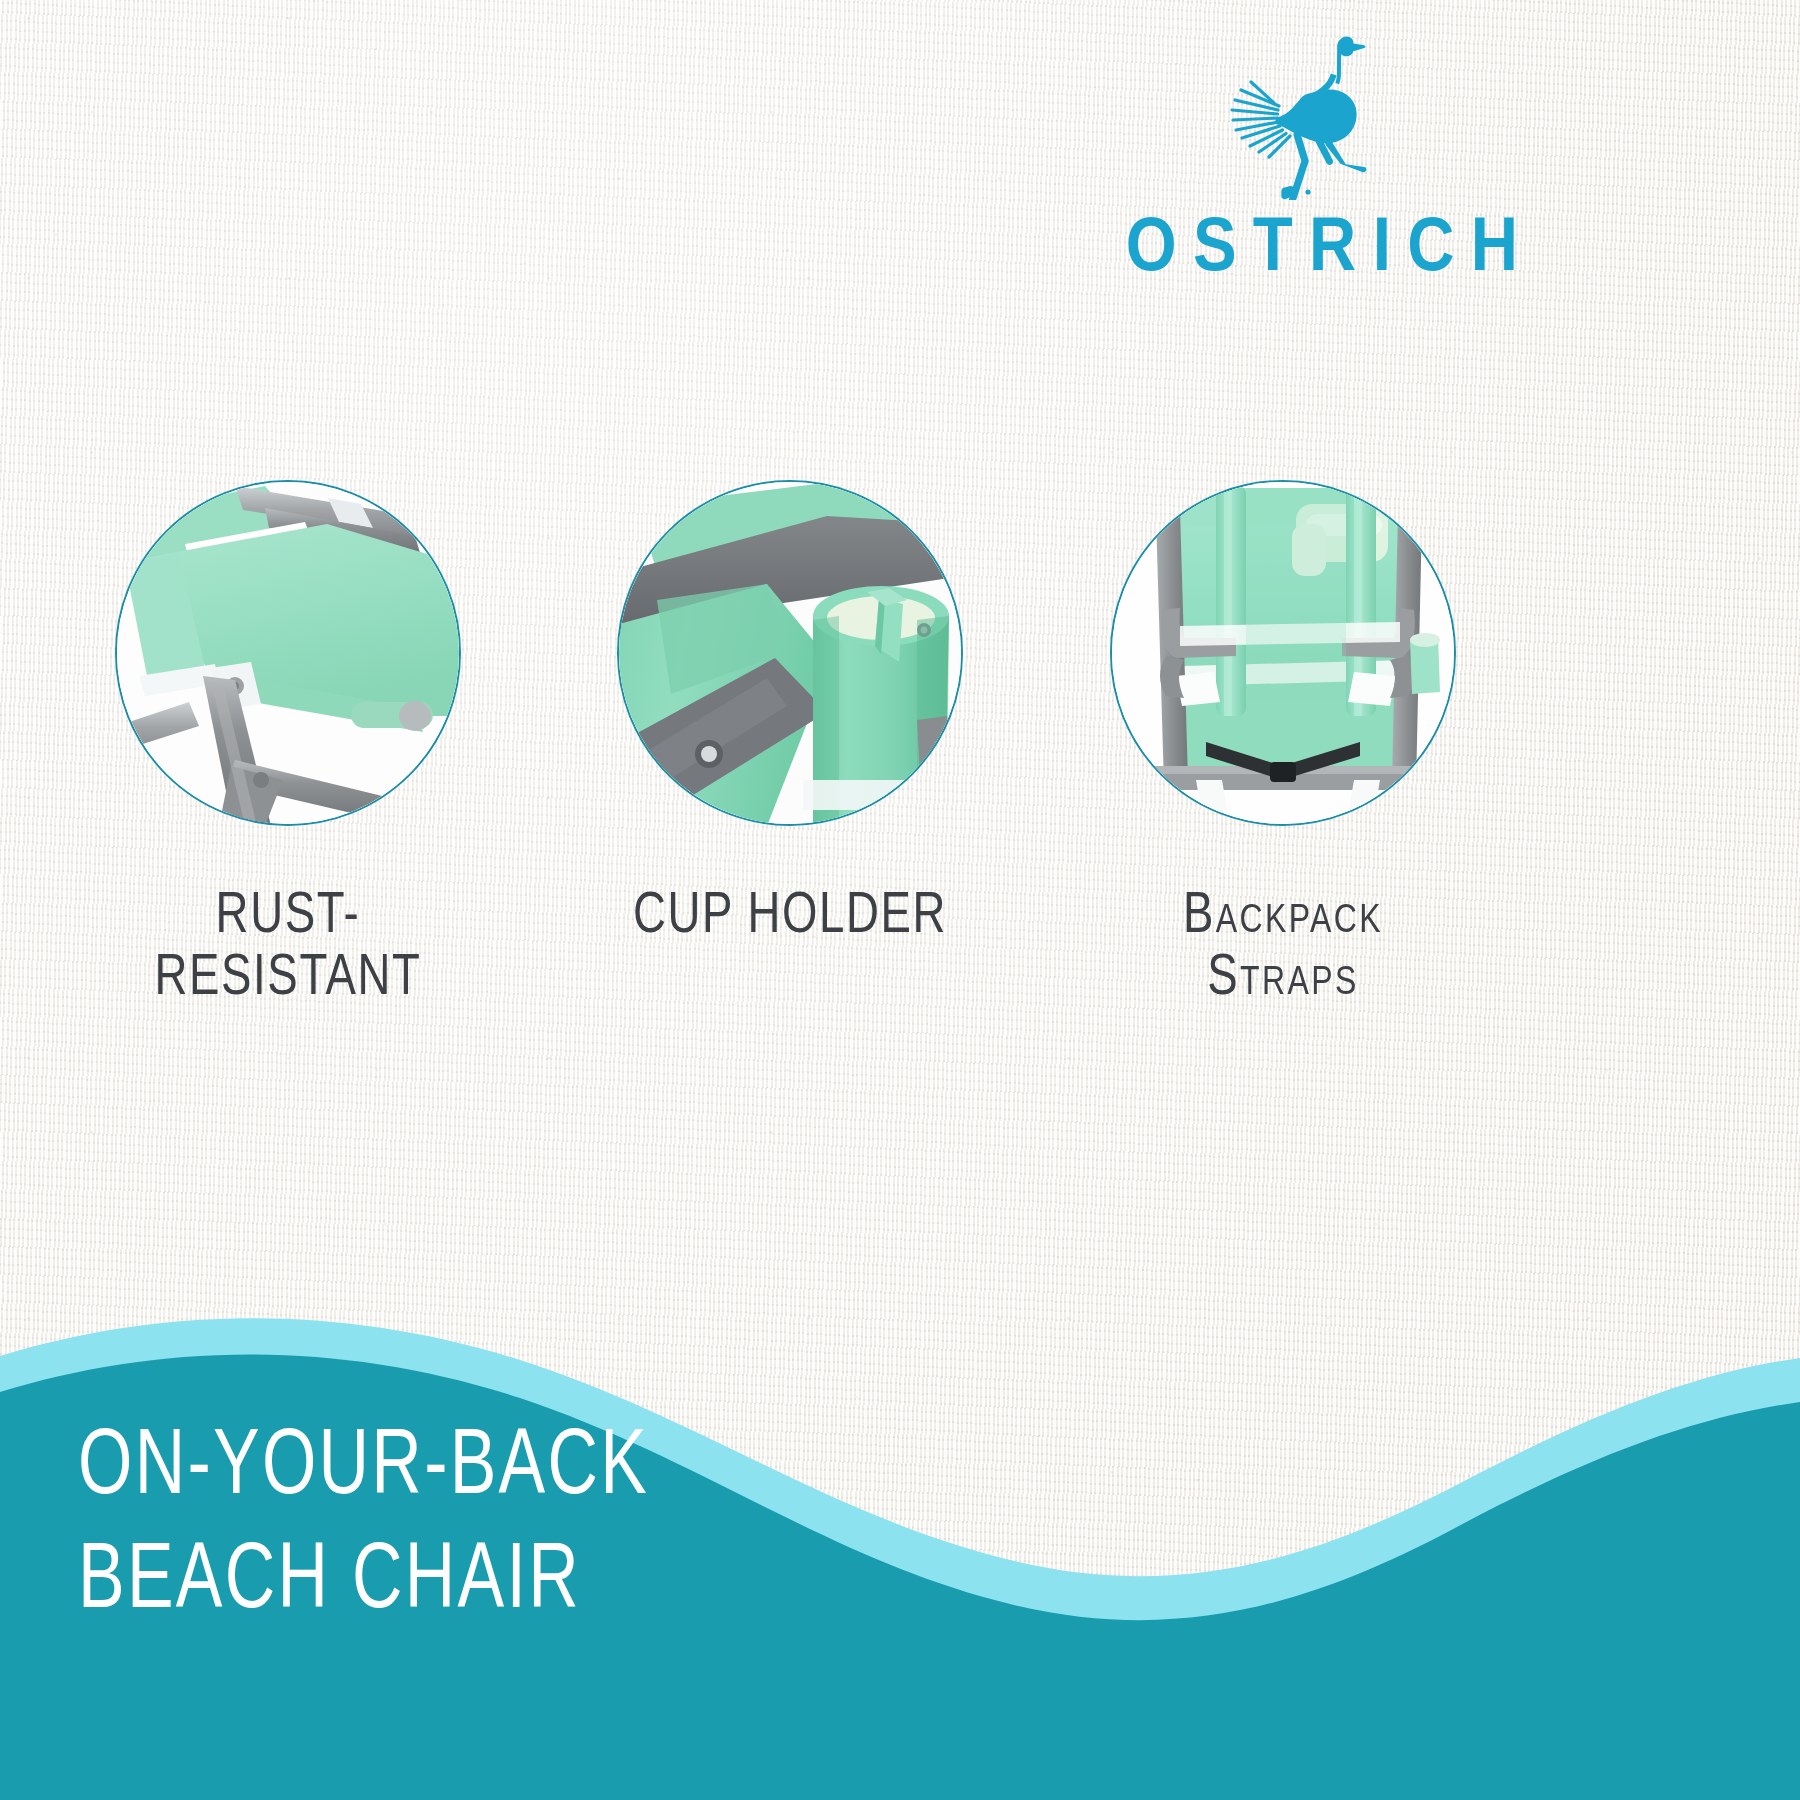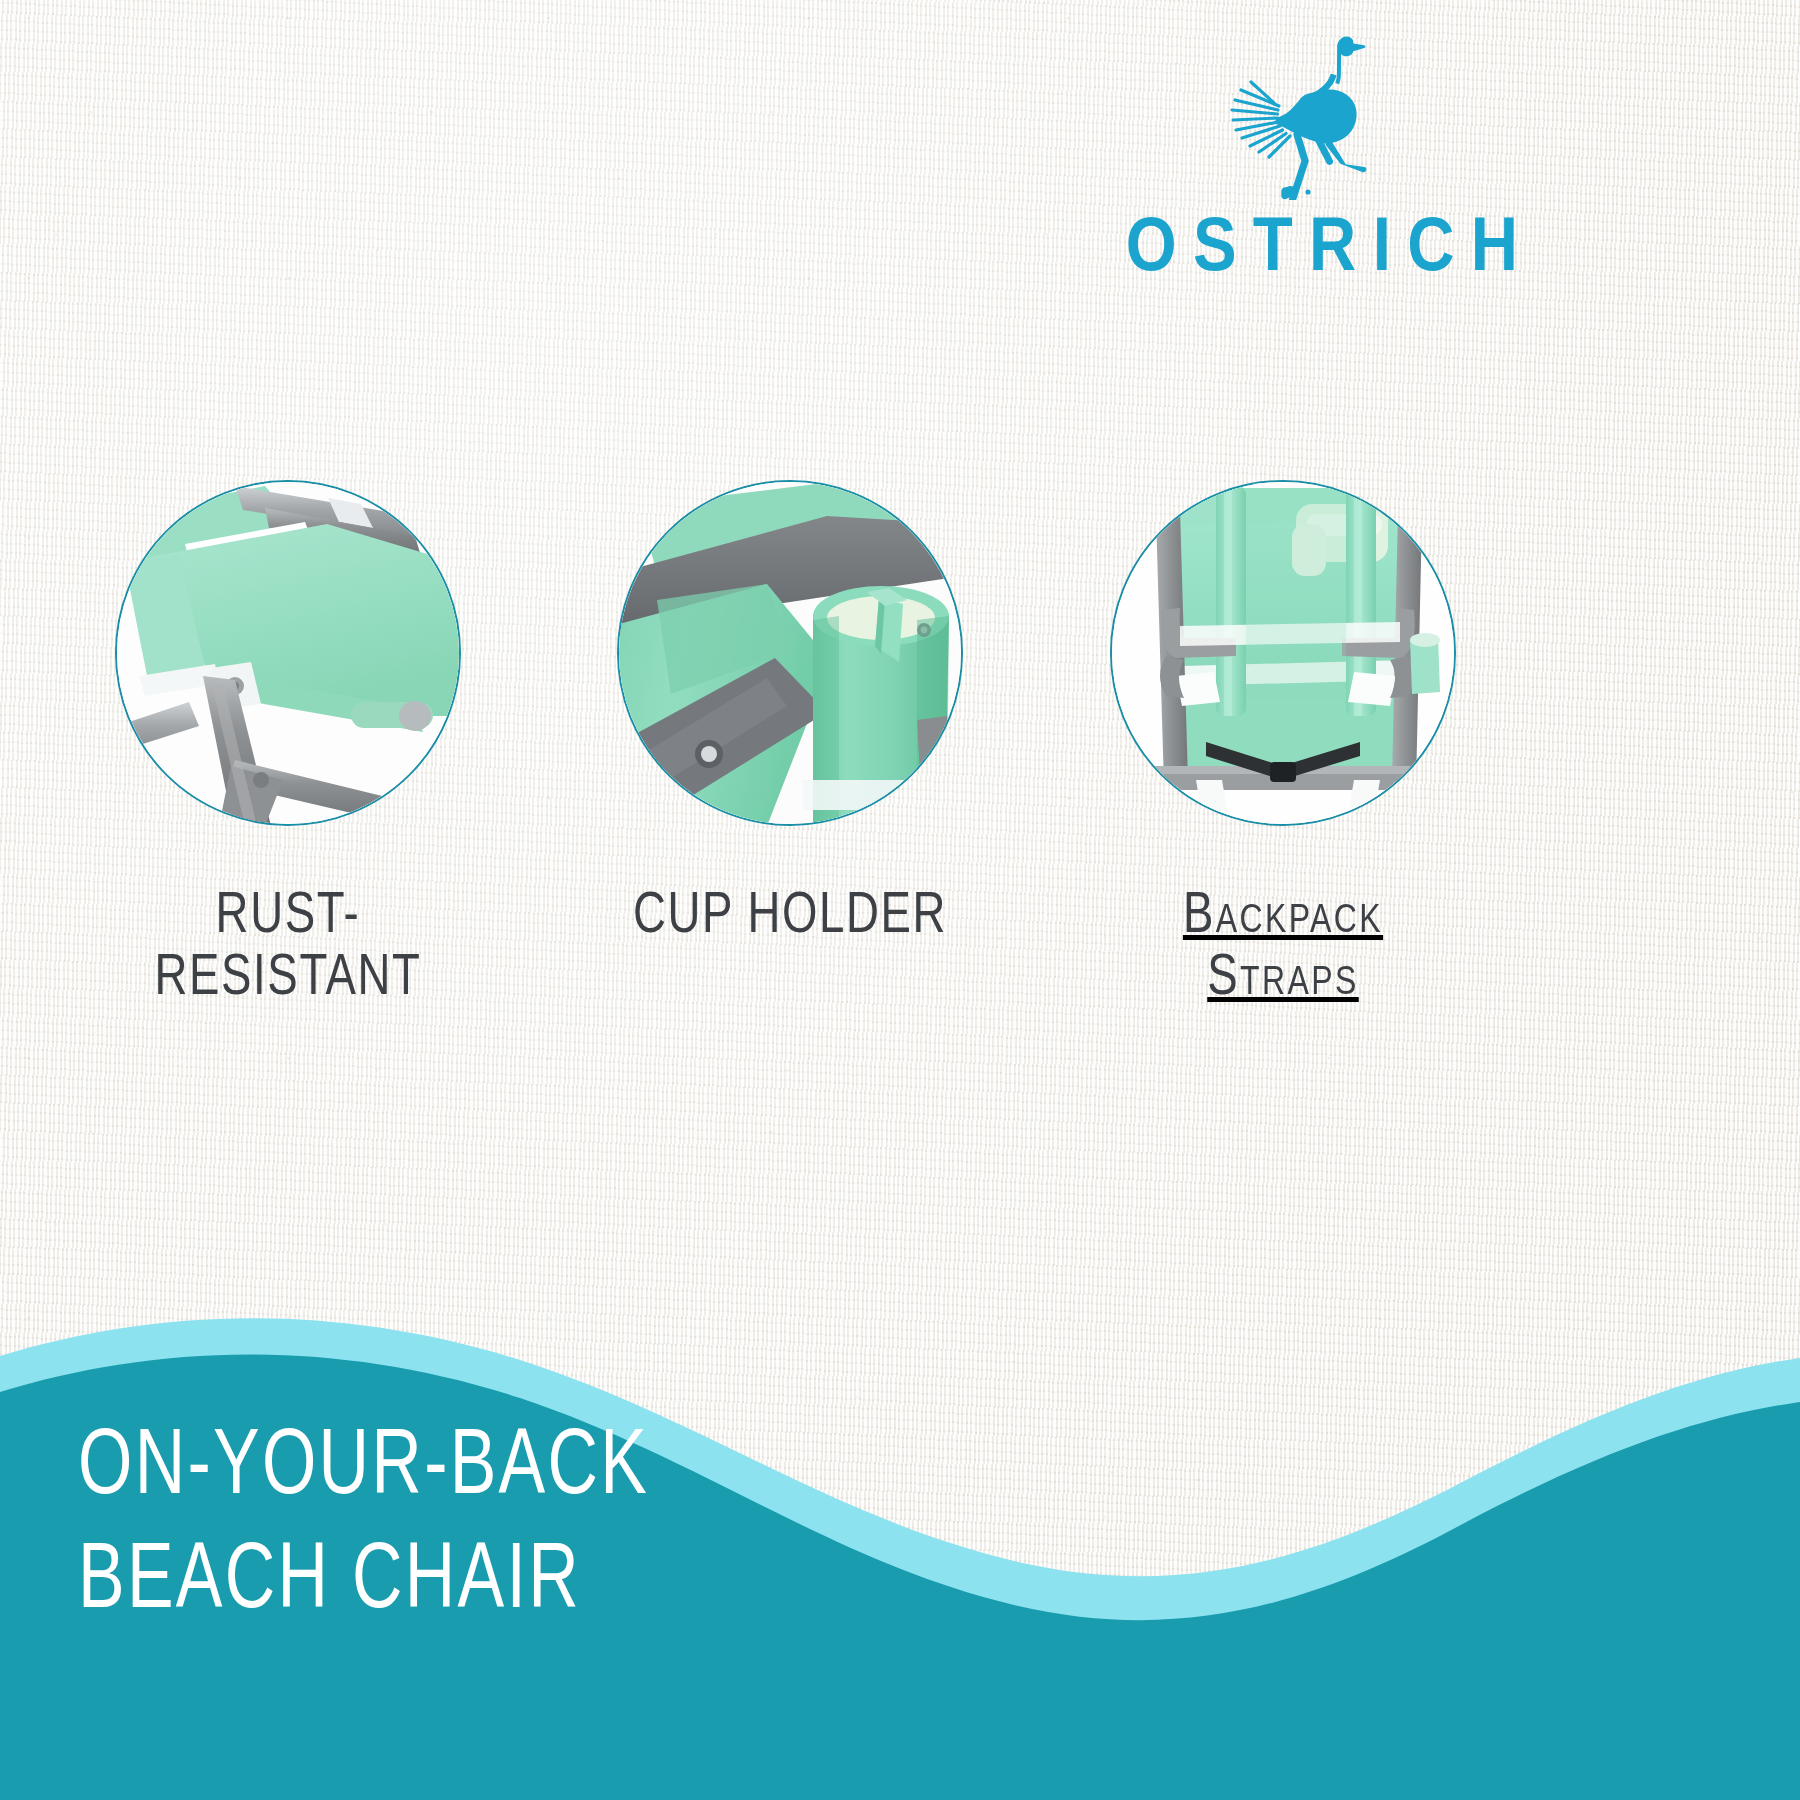--- a/index.html
+++ b/index.html
@@ -48,21 +48,21 @@
     font-family:"Liberation Sans",sans-serif;
     font-size:76px;font-weight:700;letter-spacing:19px;
     text-indent:19px;line-height:1;
     transform:scaleX(.86);transform-origin:50% 50%;
     white-space:nowrap;
   }
 
   
   .features{position:absolute;top:480px;left:0;width:1800px;height:680px;}
   .feature{position:absolute;top:0;width:500px;text-align:center;}
-  .f0{left:38px;} .f1{left:540px;} .f2{left:1033px;text-decoration:underline;}
+  .f0{left:38px;} .f1{left:540px;} .f2{left:1033px;}
 
   .circle{
     position:relative;width:346px;height:346px;margin:0 auto;
     border-radius:50%;overflow:hidden;
     border:2.5px solid #1a8ea6;
     background:#ffffff;
     box-sizing:border-box;
   }
   .circle .photo{position:absolute;inset:-2px;}
 

